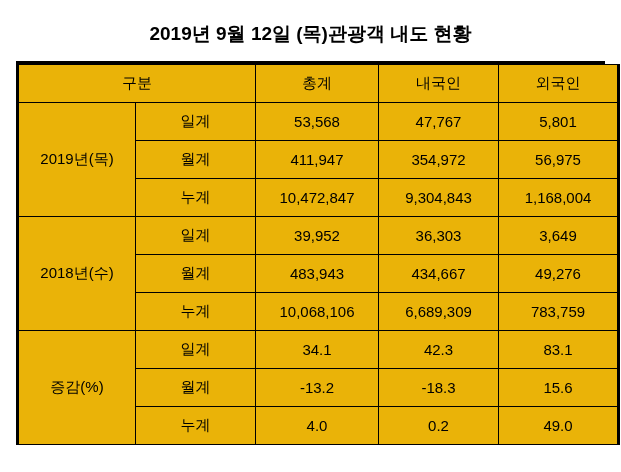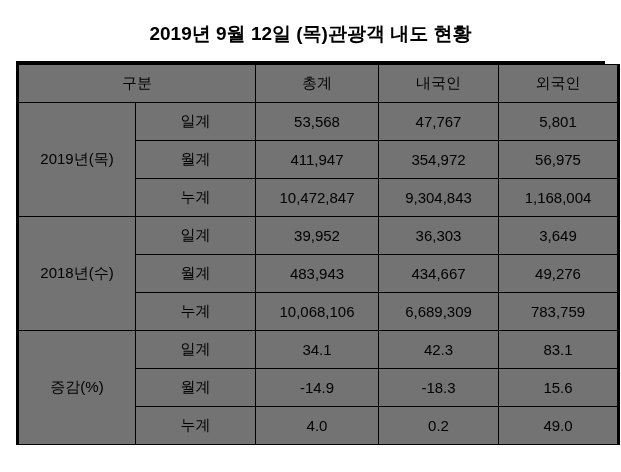--- a/index.html
+++ b/index.html
@@ -50,21 +50,21 @@
 
   table.data th, table.data td {
     border: 1px solid #000000;
     font-size: 15px;
     height: 38px;
     padding: 0 6px;
     box-sizing: border-box;
     text-align: center;
     vertical-align: middle;
     font-weight: normal;
-    background: #737373;
+    background: #eab308;
   }
   .hdr th {
     font-weight: bold;
     font-size: 16px;
     height: 40px;
   }
   .hdr th.span2 {
     border-right: 1px solid #000000;
   }
   td.grouplabel, th.grouplabel {
@@ -157,21 +157,21 @@
 
       <tr>
         <td class="grouplabel firstcol-thickleft" rowspan="3">증감(%)</td>
         <td class="sublabel">일계</td>
         <td class="num">34.1</td>
         <td class="num">42.3</td>
         <td class="num lastcol-thickright">83.1</td>
       </tr>
       <tr>
         <td class="sublabel">월계</td>
-        <td class="num">-14.9</td>
+        <td class="num">-13.2</td>
         <td class="num">-18.3</td>
         <td class="num lastcol-thickright">15.6</td>
       </tr>
       <tr class="thick-bottom">
         <td class="sublabel">누계</td>
         <td class="num">4.0</td>
         <td class="num">0.2</td>
         <td class="num lastcol-thickright">49.0</td>
       </tr>
     </tbody>

